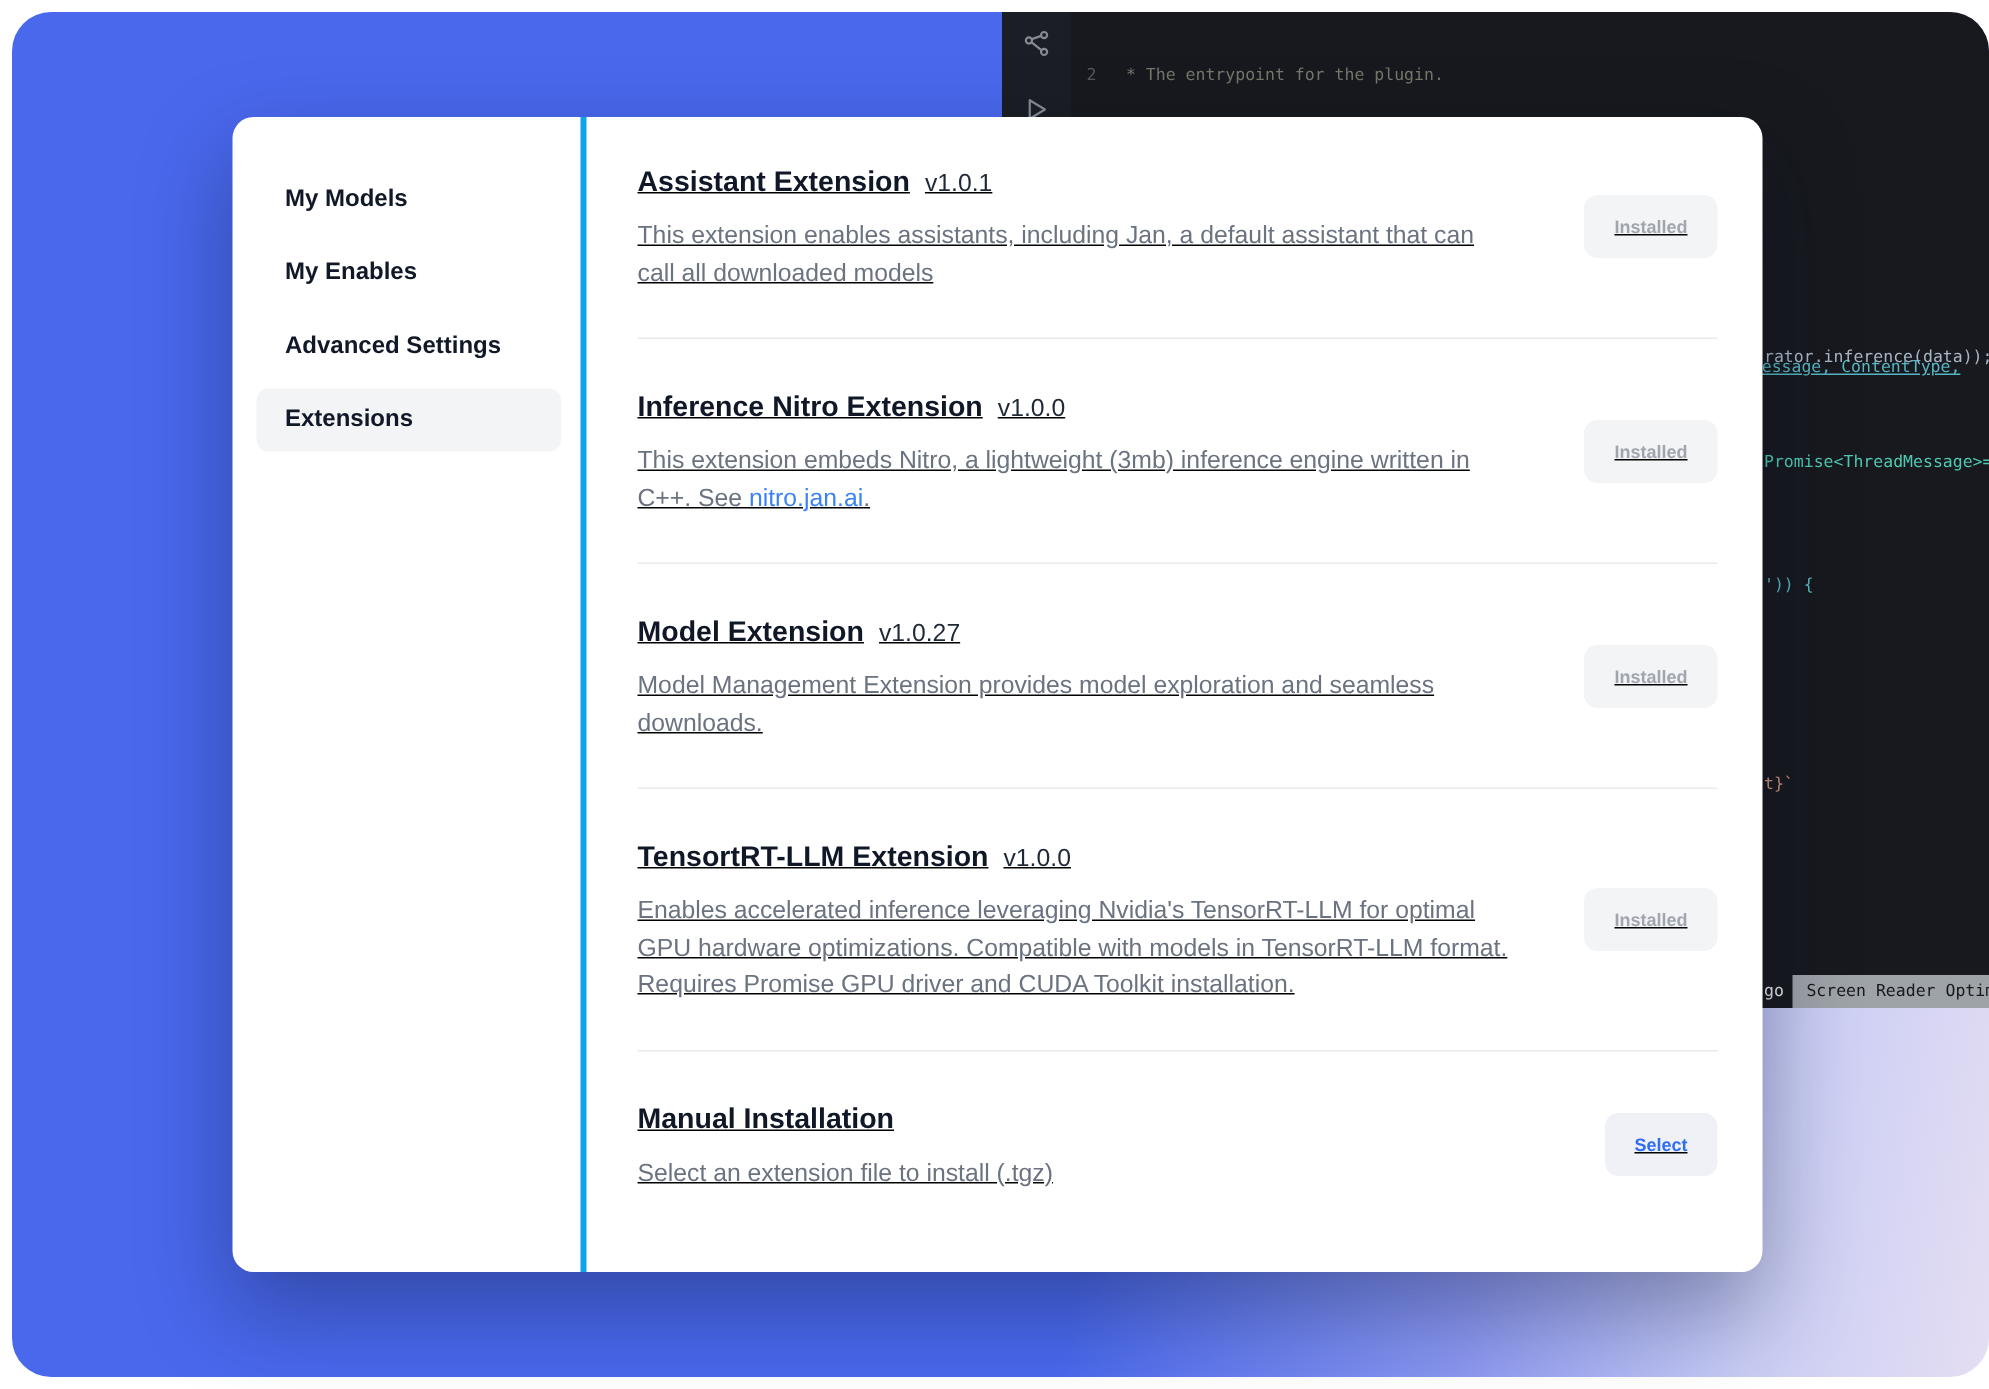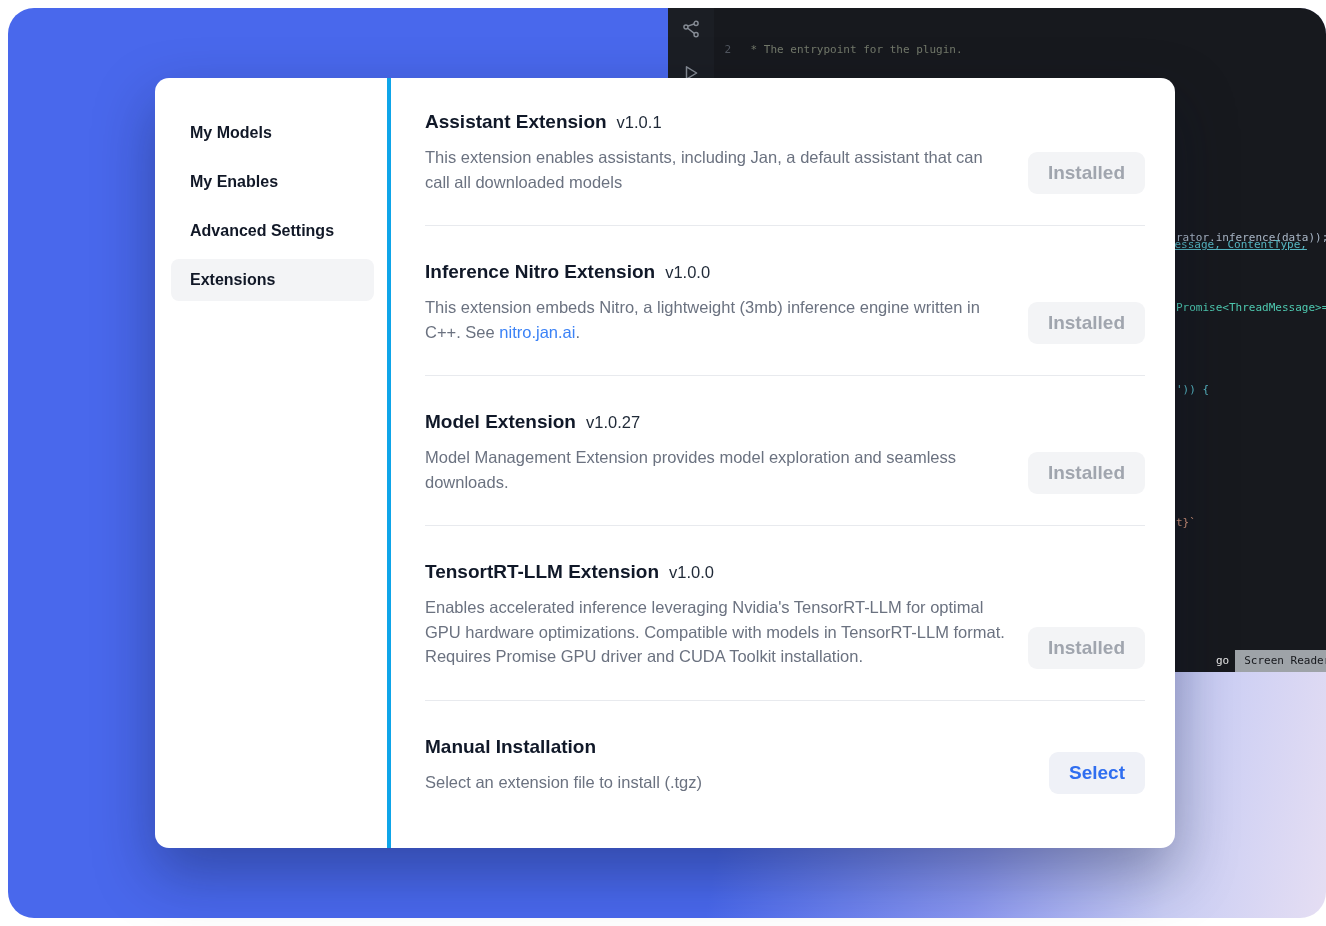--- a/index.html
+++ b/index.html
@@ -26,48 +26,48 @@
       color:#50565f;}
   .comment{color:#72786a;}
   .kw{color:#abb2bf;}
   .ident{color:#56b6c2;text-decoration:underline;}
   .frag{position:absolute;left:508px;}
   .frag0{top:222px;color:#a9b6c6;}
   .frag1{top:292px;color:#4ec9b0;}
   .frag2{top:374px;color:#56b6c2;}
   .frag3{top:507px;color:#ce9178;}
   .ed-status{position:absolute;left:508px;right:0;bottom:0;height:21px;display:flex;
-             align-items:center;gap:6px;margin-left:40px;}
+             align-items:center;gap:6px;}
   .ed-status .go{color:#e6e6e6;font-size:11px;}
   .sr-banner{background:#9ea3a8;color:#16181c;font-size:11px;padding:3px 9px;
              flex:1;white-space:nowrap;overflow:hidden;cursor:pointer;}
 
   
   .modal{position:absolute;left:155px;top:78px;width:1020px;height:770px;background:#fff;
          border-radius:14px;box-shadow:0 25px 60px rgba(10,16,40,.35);display:flex;
          overflow:hidden;}
   .sidebar{width:236px;flex:0 0 236px;border-right:4px solid #0ea5e9;
            padding:34px 13px 0 16px;box-sizing:border-box;}
   .side-item{height:42px;display:flex;align-items:center;padding:0 19px;border-radius:8px;
              font-size:16px;font-weight:600;color:#111827;margin-bottom:7px;cursor:pointer;}
   .side-item.active{background:#f3f4f6;}
 
   .content{flex:1;padding:30px 30px 0 34px;box-sizing:border-box;}
-  .section{display:flex;justify-content:space-between;align-items:flex-end;
-           padding:32px 0 31px;border-bottom:1px solid #e8eaee;}
+  .section{display:flex;justify-content:space-between;align-items:center;
+           padding:32px 0 31px;border-bottom:1px solid #e8eaee;text-decoration:underline;}
   .section.first{padding-top:0;}
   .section.last{border-bottom:none;}
   .ext-text{width:585px;}
   .title-row{display:flex;align-items:baseline;gap:10px;line-height:28px;}
   .ext-name{font-size:19px;font-weight:700;color:#101828;}
   .ext-version{font-size:16.5px;color:#1f2937;}
   .ext-desc{margin:9px 0 0;font-size:16.5px;line-height:24.5px;color:var(--muted-text,#6b7280);}
   .link{color:var(--link-blue,#3b82f6);text-decoration:none;cursor:pointer;}
   .btn{border:none;border-radius:9px;font-family:"Liberation Sans",sans-serif;font-weight:600;
-       font-size:19px;height:42px;padding:0 20px;flex:0 0 auto;}
+       font-size:12px;height:42px;padding:0 20px;flex:0 0 auto;}
   .btn.installed{background:var(--button-bg,#f3f4f6);color:var(--button-text,#a0a5ae);cursor:default;}
   .btn.select{background:#eff1f7;color:var(--select-blue,#2f6ef0);cursor:pointer;}
 </style>
 </head>
 <body>
 
 <div class="page">
 
   <div class="bg">
 

